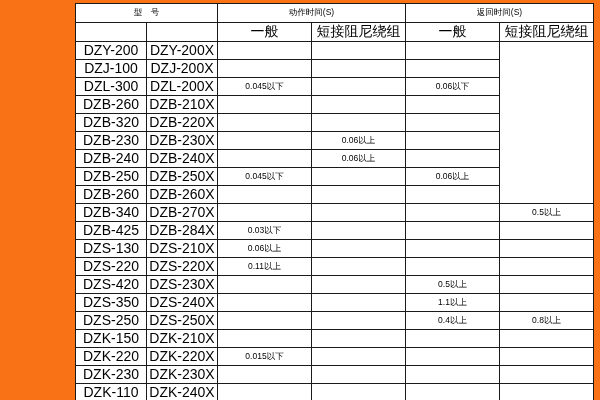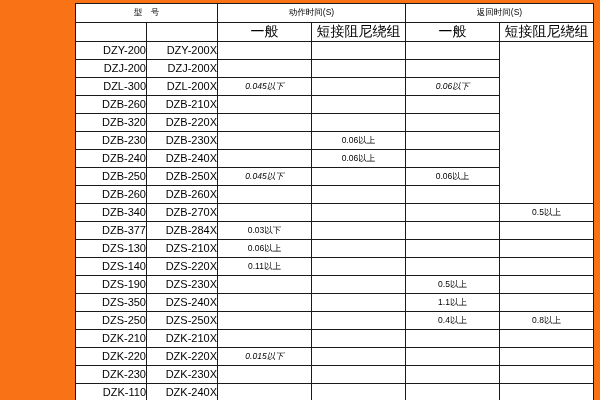--- a/index.html
+++ b/index.html
@@ -42,27 +42,26 @@
   }
   table.spec th.group-head {
     font-size: 8.5px;
     height: 18px;
   }
   table.spec th.sub-head {
     font-size: 14px;
     height: 18px;
   }
   table.spec td.model {
-    font-size: 11px;
-    text-align: right;
+    font-size: 14px;
   }
   table.spec td.val {
     font-size: 8.5px;
   }
-  td.noborder-top { border-top: none; font-style: italic; }
+  td.noborder-top { border-top: none; }
   td.noborder-bottom { border-bottom: none; }
   .blank { }
   col.c-model1 { width: 71px; }
   col.c-model2 { width: 71px; }
   col.c-a1 { width: 94px; }
   col.c-a2 { width: 94px; }
   col.c-b1 { width: 94px; }
   col.c-b2 { width: 94px; }
 </style>
 </head>
@@ -98,21 +97,21 @@
       <tr>
         <td class="model">DZY-200</td>
         <td class="model">DZY-200X</td>
         <td class="val noborder-bottom"></td>
         <td class="val noborder-bottom"></td>
         <td class="val noborder-bottom"></td>
         <td class="val" rowspan="9"></td>
       </tr>
 
       <tr>
-        <td class="model">DZJ-200</td>
+        <td class="model">DZJ-100</td>
         <td class="model">DZJ-200X</td>
         <td class="val noborder-top noborder-bottom"></td>
         <td class="val noborder-top noborder-bottom"></td>
         <td class="val noborder-top noborder-bottom"></td>
       </tr>
 
       <tr>
         <td class="model">DZL-300</td>
         <td class="model">DZL-200X</td>
         <td class="val noborder-top noborder-bottom">0.045以下</td>
@@ -171,48 +170,48 @@
       <tr>
         <td class="model">DZB-340</td>
         <td class="model">DZB-270X</td>
         <td class="val noborder-top"></td>
         <td class="val noborder-top"></td>
         <td class="val noborder-top"></td>
         <td class="val">0.5以上</td>
       </tr>
 
       <tr>
-        <td class="model">DZB-377</td>
+        <td class="model">DZB-425</td>
         <td class="model">DZB-284X</td>
         <td class="val">0.03以下</td>
         <td class="val noborder-bottom"></td>
         <td class="val noborder-bottom"></td>
         <td class="val noborder-bottom"></td>
       </tr>
 
       <tr>
         <td class="model">DZS-130</td>
         <td class="model">DZS-210X</td>
         <td class="val">0.06以上</td>
         <td class="val noborder-top noborder-bottom"></td>
         <td class="val noborder-top noborder-bottom"></td>
         <td class="val noborder-top noborder-bottom"></td>
       </tr>
 
       <tr>
-        <td class="model">DZS-140</td>
+        <td class="model">DZS-220</td>
         <td class="model">DZS-220X</td>
         <td class="val">0.11以上</td>
         <td class="val noborder-top noborder-bottom"></td>
         <td class="val noborder-top"></td>
         <td class="val noborder-top noborder-bottom"></td>
       </tr>
 
       <tr>
-        <td class="model">DZS-190</td>
+        <td class="model">DZS-420</td>
         <td class="model">DZS-230X</td>
         <td class="val noborder-bottom"></td>
         <td class="val noborder-top noborder-bottom"></td>
         <td class="val">0.5以上</td>
         <td class="val noborder-top noborder-bottom"></td>
       </tr>
 
       <tr>
         <td class="model">DZS-350</td>
         <td class="model">DZS-240X</td>
@@ -225,21 +224,21 @@
       <tr>
         <td class="model">DZS-250</td>
         <td class="model">DZS-250X</td>
         <td class="val noborder-top noborder-bottom"></td>
         <td class="val noborder-top noborder-bottom"></td>
         <td class="val">0.4以上</td>
         <td class="val">0.8以上</td>
       </tr>
 
       <tr>
-        <td class="model">DZK-210</td>
+        <td class="model">DZK-150</td>
         <td class="model">DZK-210X</td>
         <td class="val noborder-top noborder-bottom"></td>
         <td class="val noborder-top noborder-bottom"></td>
         <td class="val noborder-bottom"></td>
         <td class="val noborder-bottom"></td>
       </tr>
 
       <tr>
         <td class="model">DZK-220</td>
         <td class="model">DZK-220X</td>

